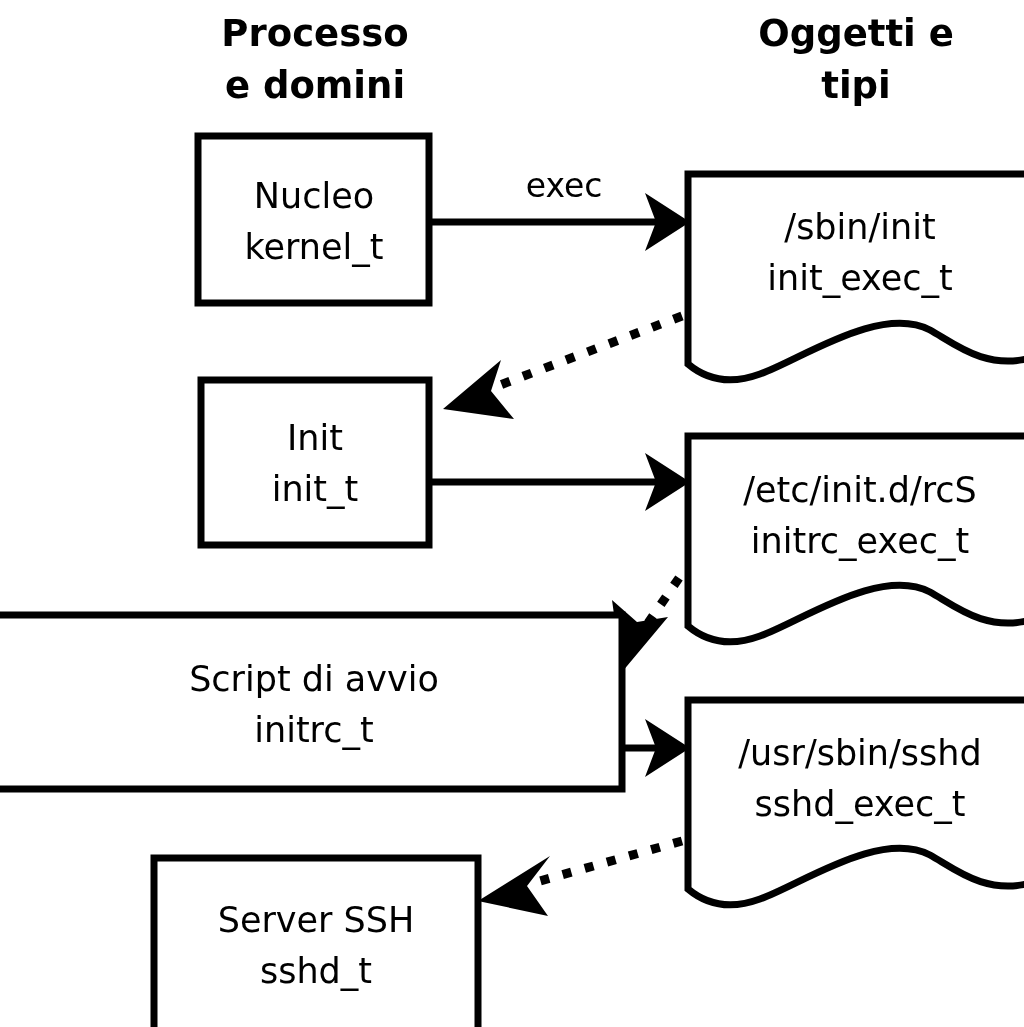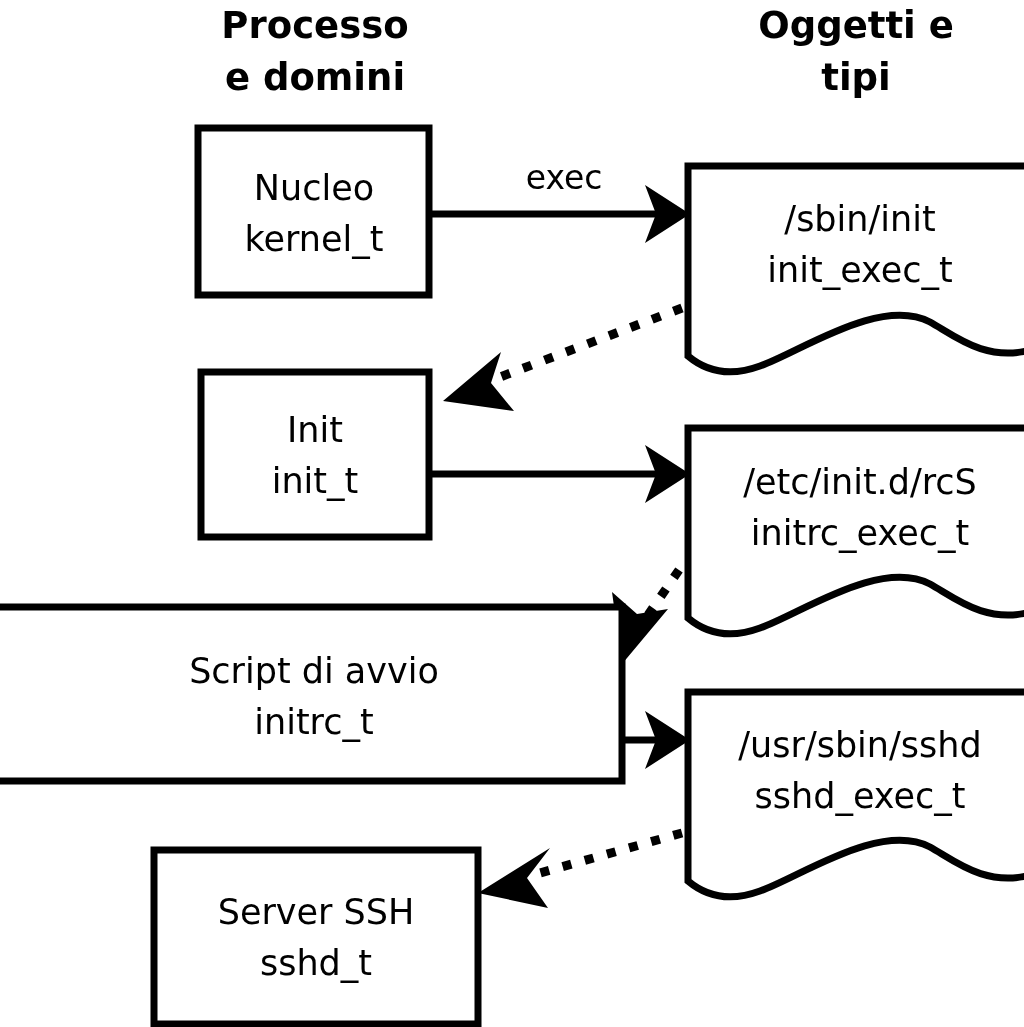--- a/index.html
+++ b/index.html
@@ -10,21 +10,21 @@
   body {
     font-family: "DejaVu Sans", sans-serif;
     width: 1024px;
     height: 1027px;
     position: relative;
     overflow: hidden;
   }
   #diagram-root {
     position: absolute;
     left: 0;
-    top: 0;
+    top: 8px;
     width: 1024px;
     height: 913px;
     text-align: center;
   }
   svg.diagram-canvas {
     position: absolute;
     left: 0;
     top: 0;
     width: 1024px;
     height: 1027px;

